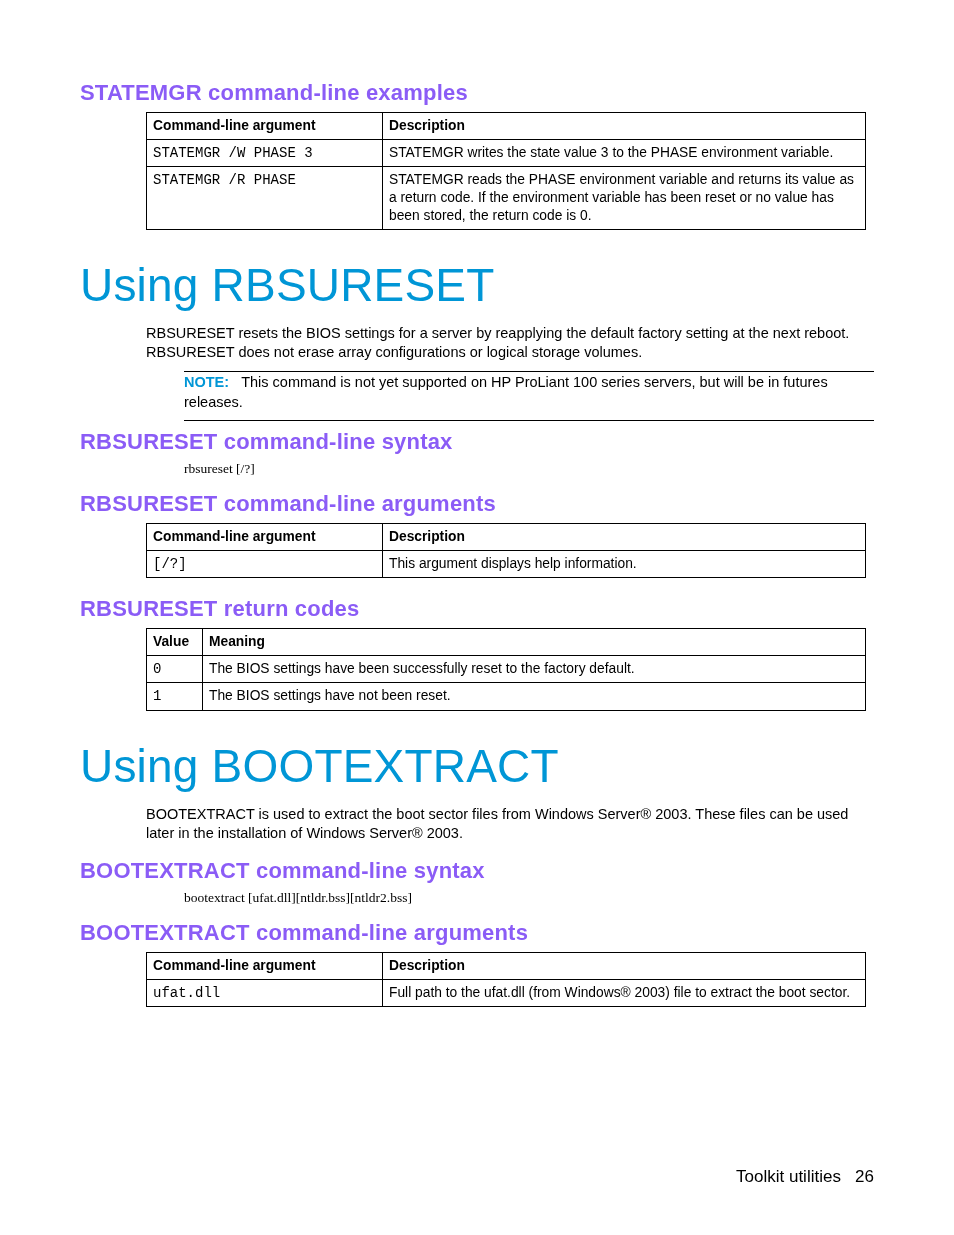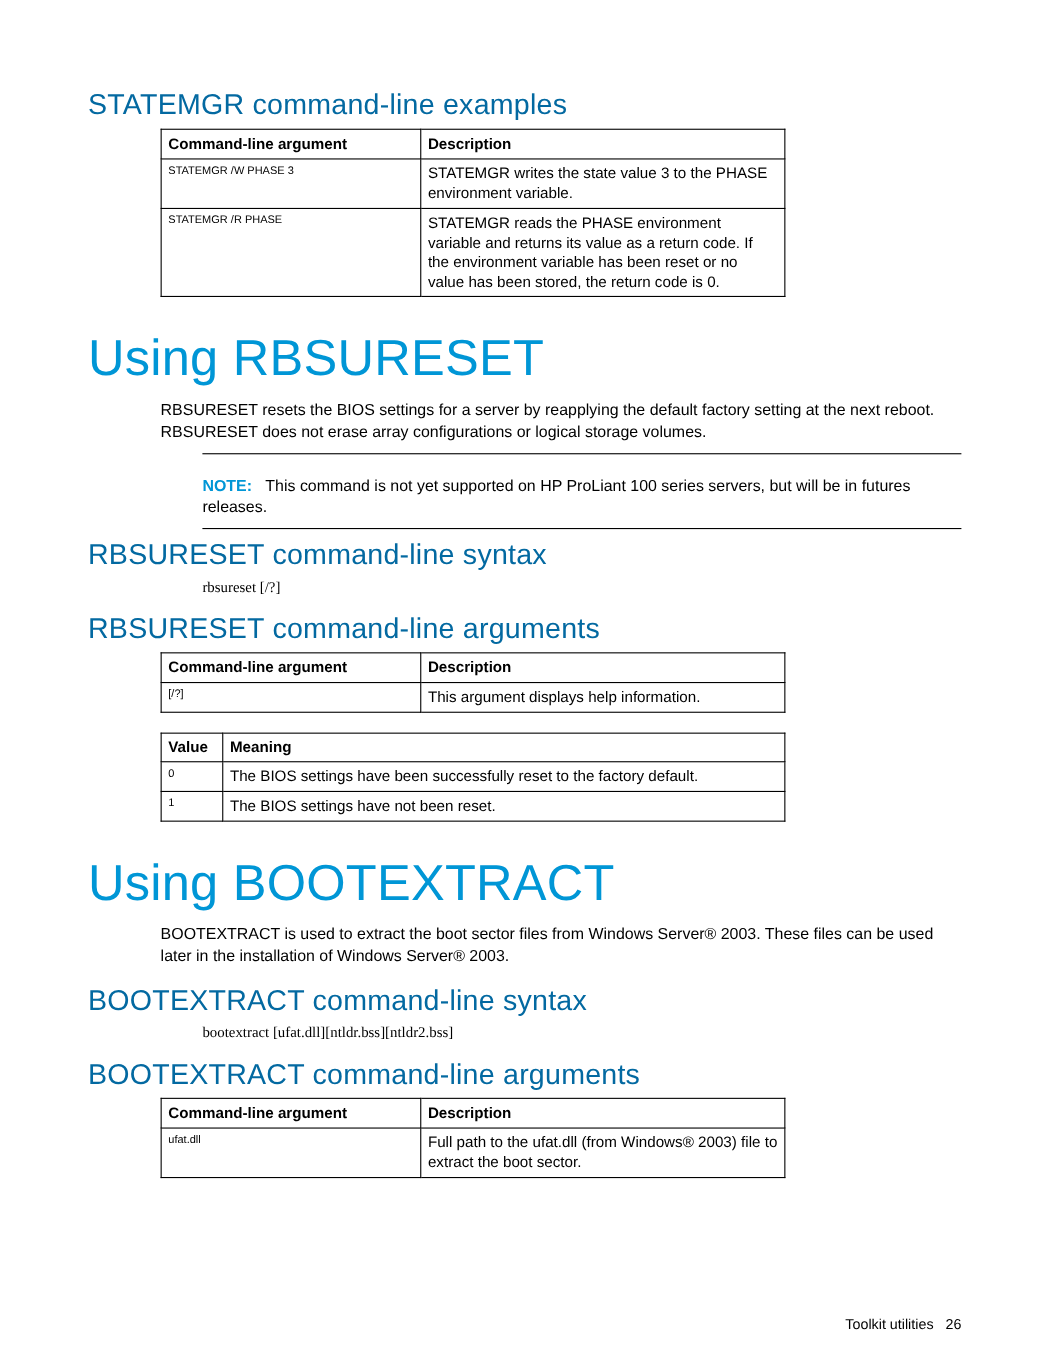--- a/index.html
+++ b/index.html
@@ -12,23 +12,23 @@
     font-family: "Futura", "Trebuchet MS", "Segoe UI", Arial, sans-serif;
     color: #000;
   }
   .page {
     padding: 80px 80px 40px 80px;
     box-sizing: border-box;
     position: relative;
     height: 1235px;
   }
   .h2 {
-    color: #0369a1;
-    font-size: 26px;
-    font-weight: 400;
+    color: #8b5cf6;
+    font-size: 22px;
+    font-weight: 700;
     margin: 0 0 6px 0;
     letter-spacing: 0.2px;
   }
   .h1 {
     color: #0096d6;
     font-size: 46px;
     font-weight: 400;
     margin: 28px 0 12px 0;
     letter-spacing: 0.2px;
   }
@@ -38,57 +38,57 @@
     margin: 0 0 8px 66px;
     font-weight: 300;
   }
   .code-line {
     font-family: Liberation Serif, serif;
     font-size: 13.5px;
     margin: 2px 0 14px 104px;
   }
   .note-box {
     margin: 8px 0 8px 104px;
-    padding: 20px 0 8px 0;
+    padding: 1px 0 8px 0;
     border-top: 1px solid #000;
     border-bottom: 1px solid #000;
     font-size: 14.5px;
     line-height: 1.35;
     font-weight: 300;
   }
   .note-label {
     color: #0096d6;
     font-weight: 600;
   }
   table.doc {
     border-collapse: collapse;
     margin: 4px 0 18px 66px;
-    width: 568px;
+    width: 720px;
     font-size: 13.8px;
     table-layout: fixed;
   }
   table.doc th, table.doc td {
     border: 1px solid #000;
     padding: 4px 6px;
     text-align: left;
     vertical-align: top;
     line-height: 1.3;
     font-weight: 300;
   }
   table.doc th {
     font-weight: 700;
   }
-  .mono { font-family: Liberation Sans, sans-serif; font-size: 10px; }
+  .mono { font-family: Liberation Mono, monospace; font-size: 14px; }
   col.narrow { width: 56px; }
   col.argcol { width: 236px; }
   .footer {
     position: absolute;
-    bottom: 24px;
+    bottom: 48px;
     right: 80px;
-    font-size: 13px;
+    font-size: 17px;
     font-weight: 300;
   }
 </style>
 </head>
 <body>
 
 <div class="page">
 
   <div class="h2">STATEMGR command-line examples</div>
   <table class="doc">
@@ -133,20 +133,21 @@
       <th>Command-line argument</th>
       <th>Description</th>
     </tr>
     <tr>
       <td class="mono">[/?]</td>
       <td>This argument displays help information.</td>
     </tr>
   </tbody>
     </table>
 
+  <div class="h2">RBSURESET return codes</div>
   <table class="doc">
     <colgroup>
         <col class="narrow">
         <col>
       </colgroup>
     <tbody>
         <tr>
       <th>Value</th>
       <th>Meaning</th>
     </tr>

